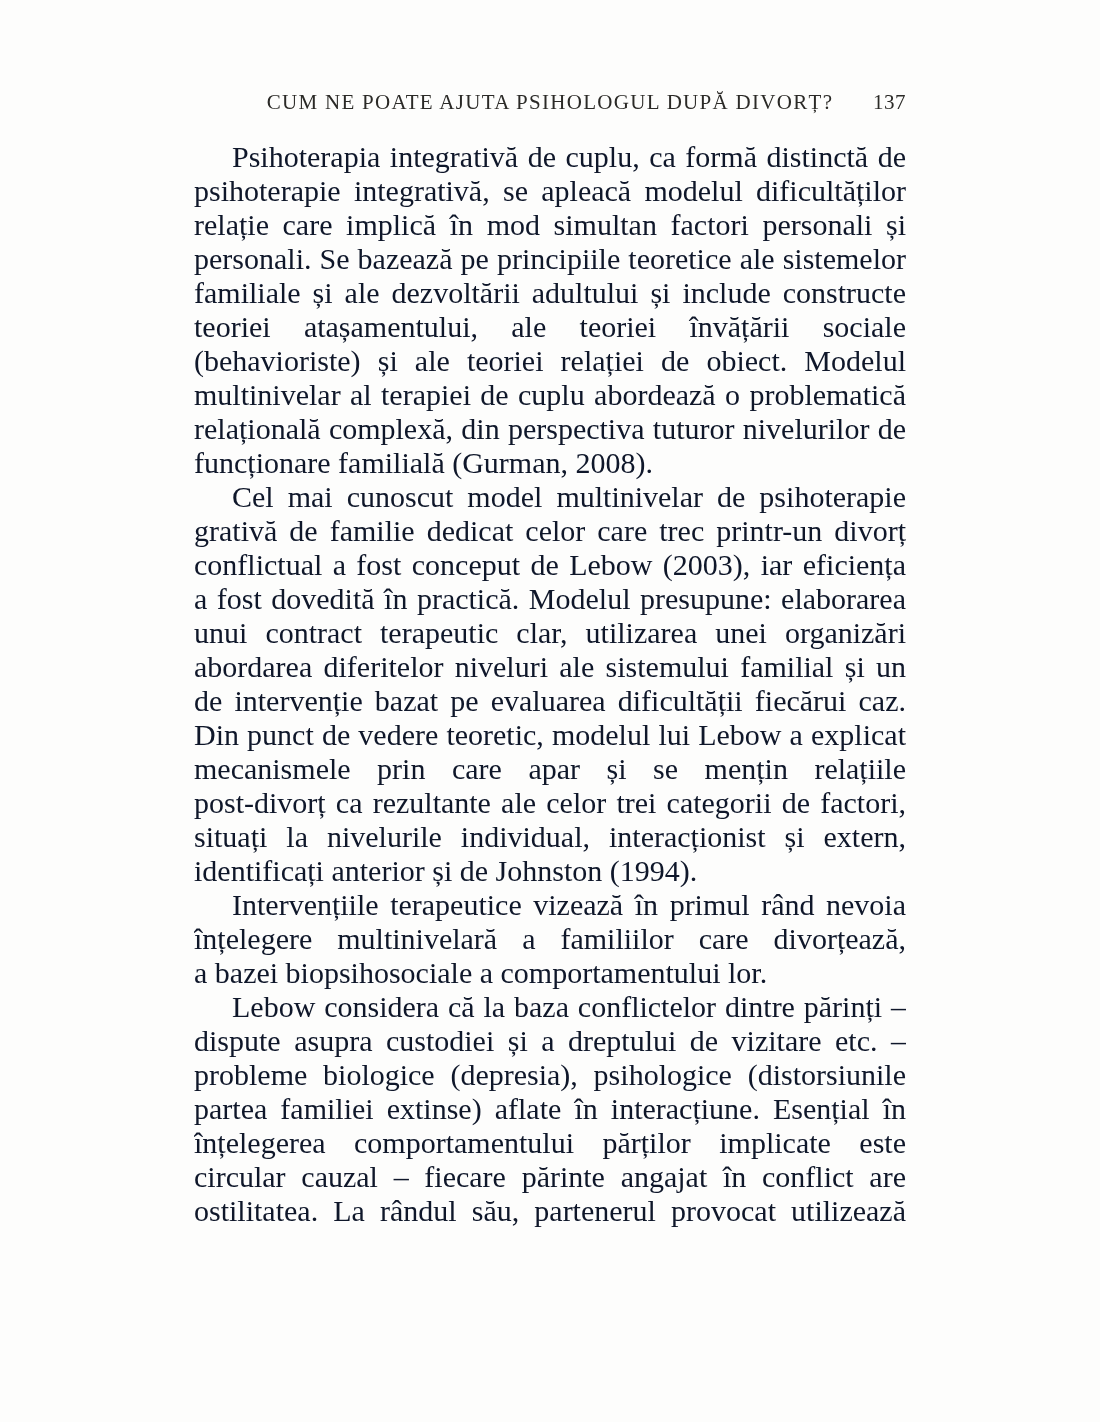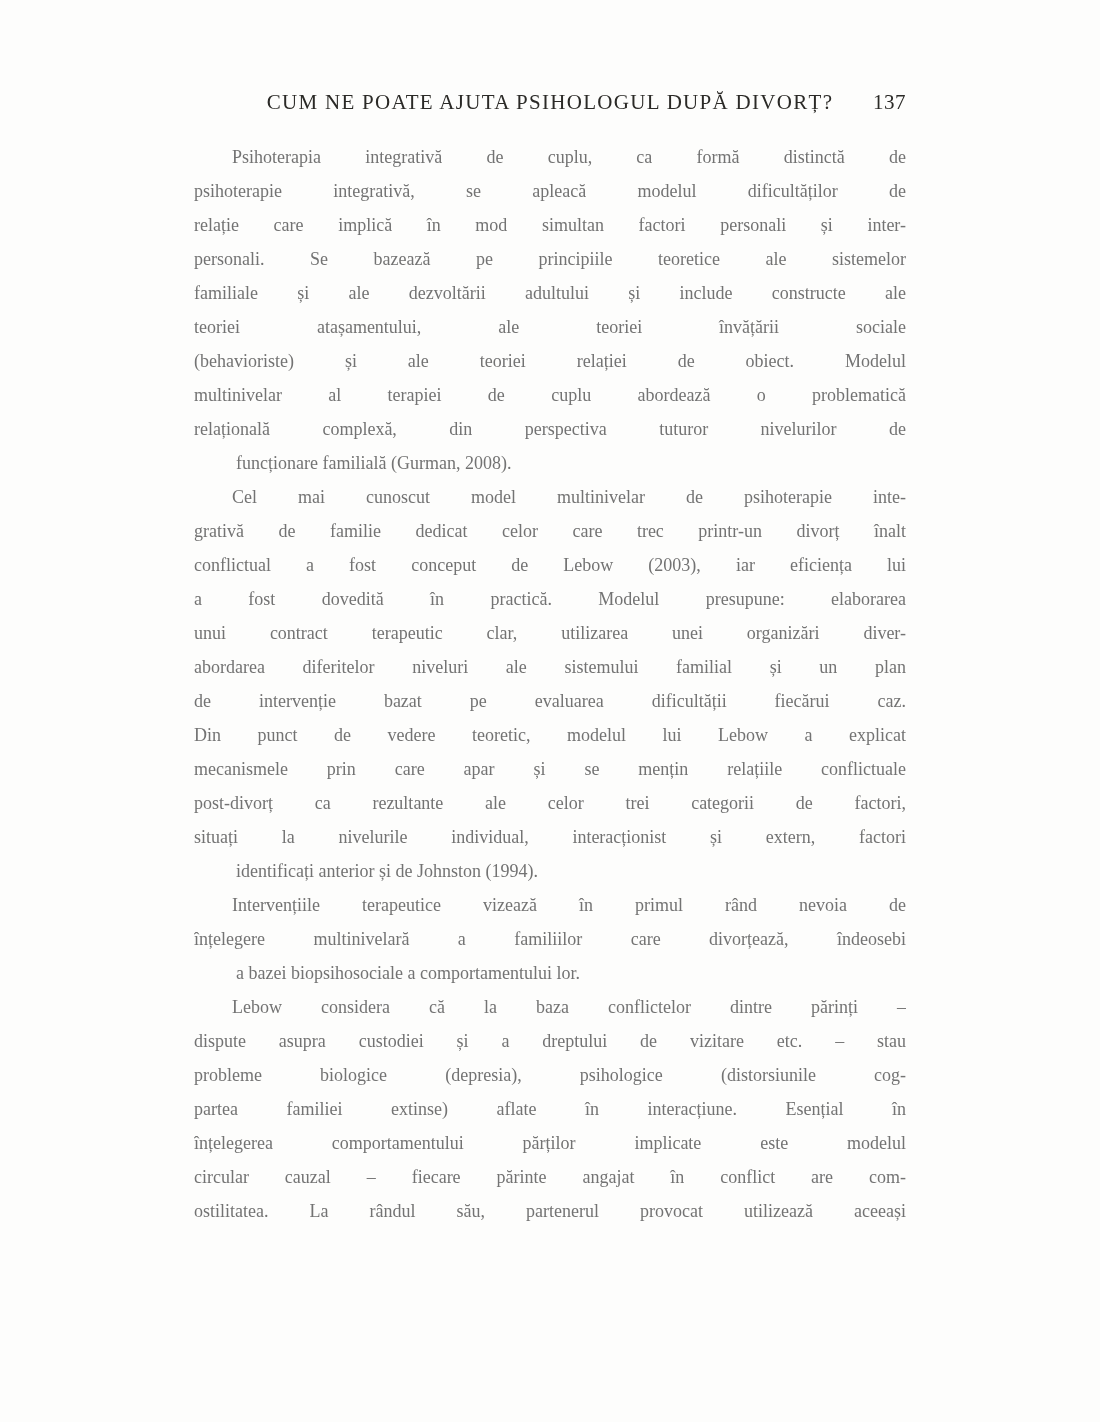--- a/index.html
+++ b/index.html
@@ -49,34 +49,33 @@
     position: absolute;
     left: 194px;
     top: 140px;
     width: 712px;
   }
   .paragraph {
     margin: 0;
     padding: 0;
   }
   .line {
-    font-size: 18px;
+    font-size: 30px;
     line-height: 34px;
     height: 34px;
     text-align: justify;
     text-align-last: justify;
-    color: #737373;
+    color: #0f172a;
     overflow: hidden;
   }
   .line.indent {
     text-indent: 38px;
   }
   .line.para-end {
     text-align-last: left;
-    margin-left: 42px;
   }
 </style>
 </head>
 <body>
 
 <div class="page">
   <div class="running-header">
     <span class="running-title">CUM NE POATE AJUTA PSIHOLOGUL DUPĂ DIVORȚ?</span>
     <span class="page-number">137</span>
   </div>

